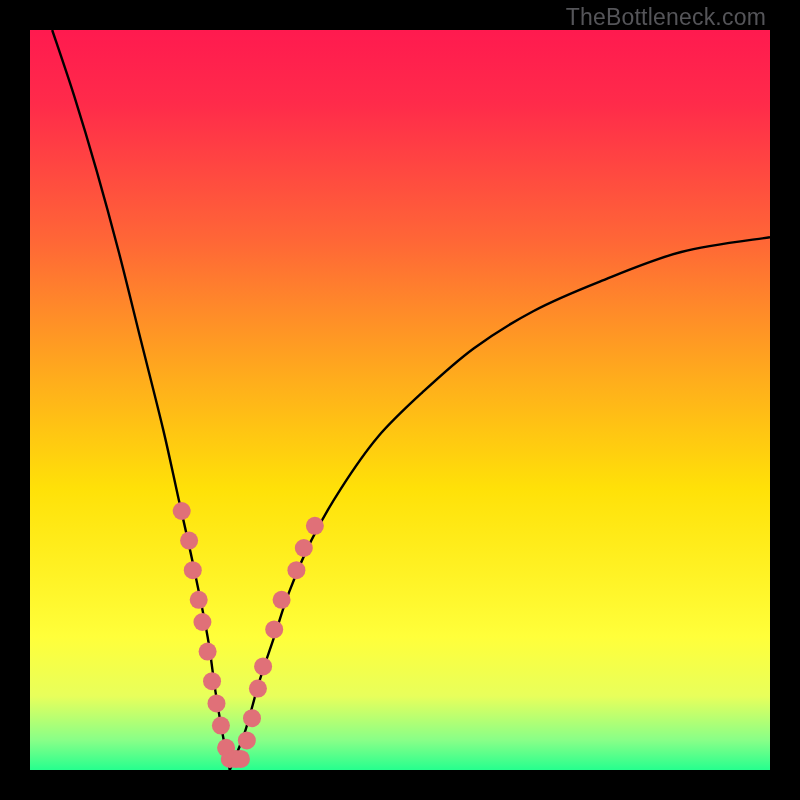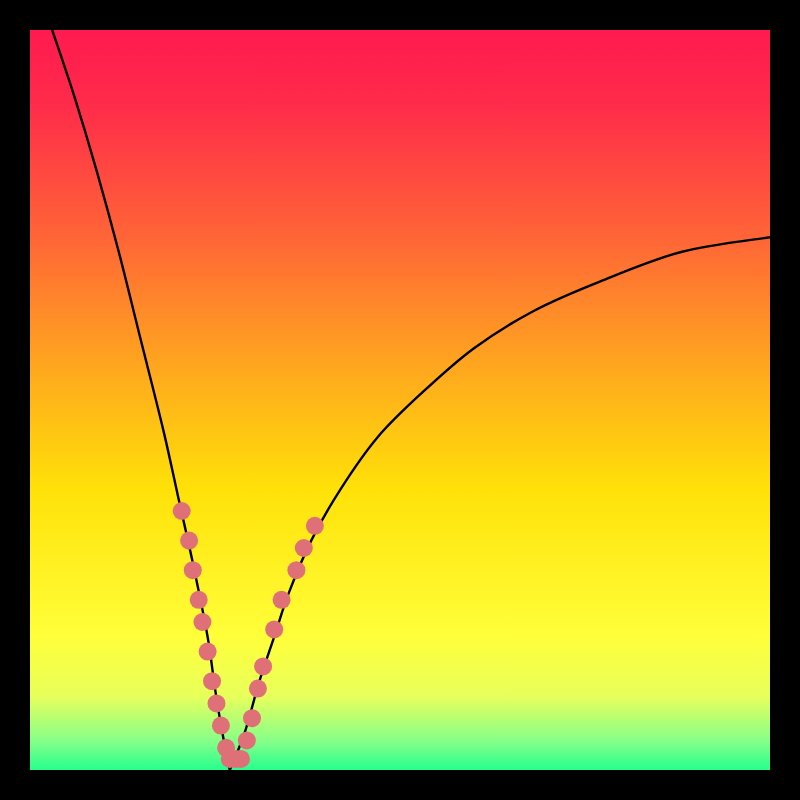--- a/index.html
+++ b/index.html
@@ -77,13 +77,14 @@
           <circle cx="227.92" cy="658.6" r="9" fill="#e07078"></circle>
           <circle cx="233.1" cy="636.4" r="9" fill="#e07078"></circle>
           <circle cx="244.20000000000002" cy="599.4" r="9" fill="#e07078"></circle>
           <circle cx="251.60000000000002" cy="569.8" r="9" fill="#e07078"></circle>
           <circle cx="266.4" cy="540.2" r="9" fill="#e07078"></circle>
           <circle cx="273.8" cy="518" r="9" fill="#e07078"></circle>
           <circle cx="284.90000000000003" cy="495.79999999999995" r="9" fill="#e07078"></circle>
         </g>
     </svg>
   </div>
+  <div class="watermark">TheBottleneck.com</div>
 </div>
 
 </body></html>

